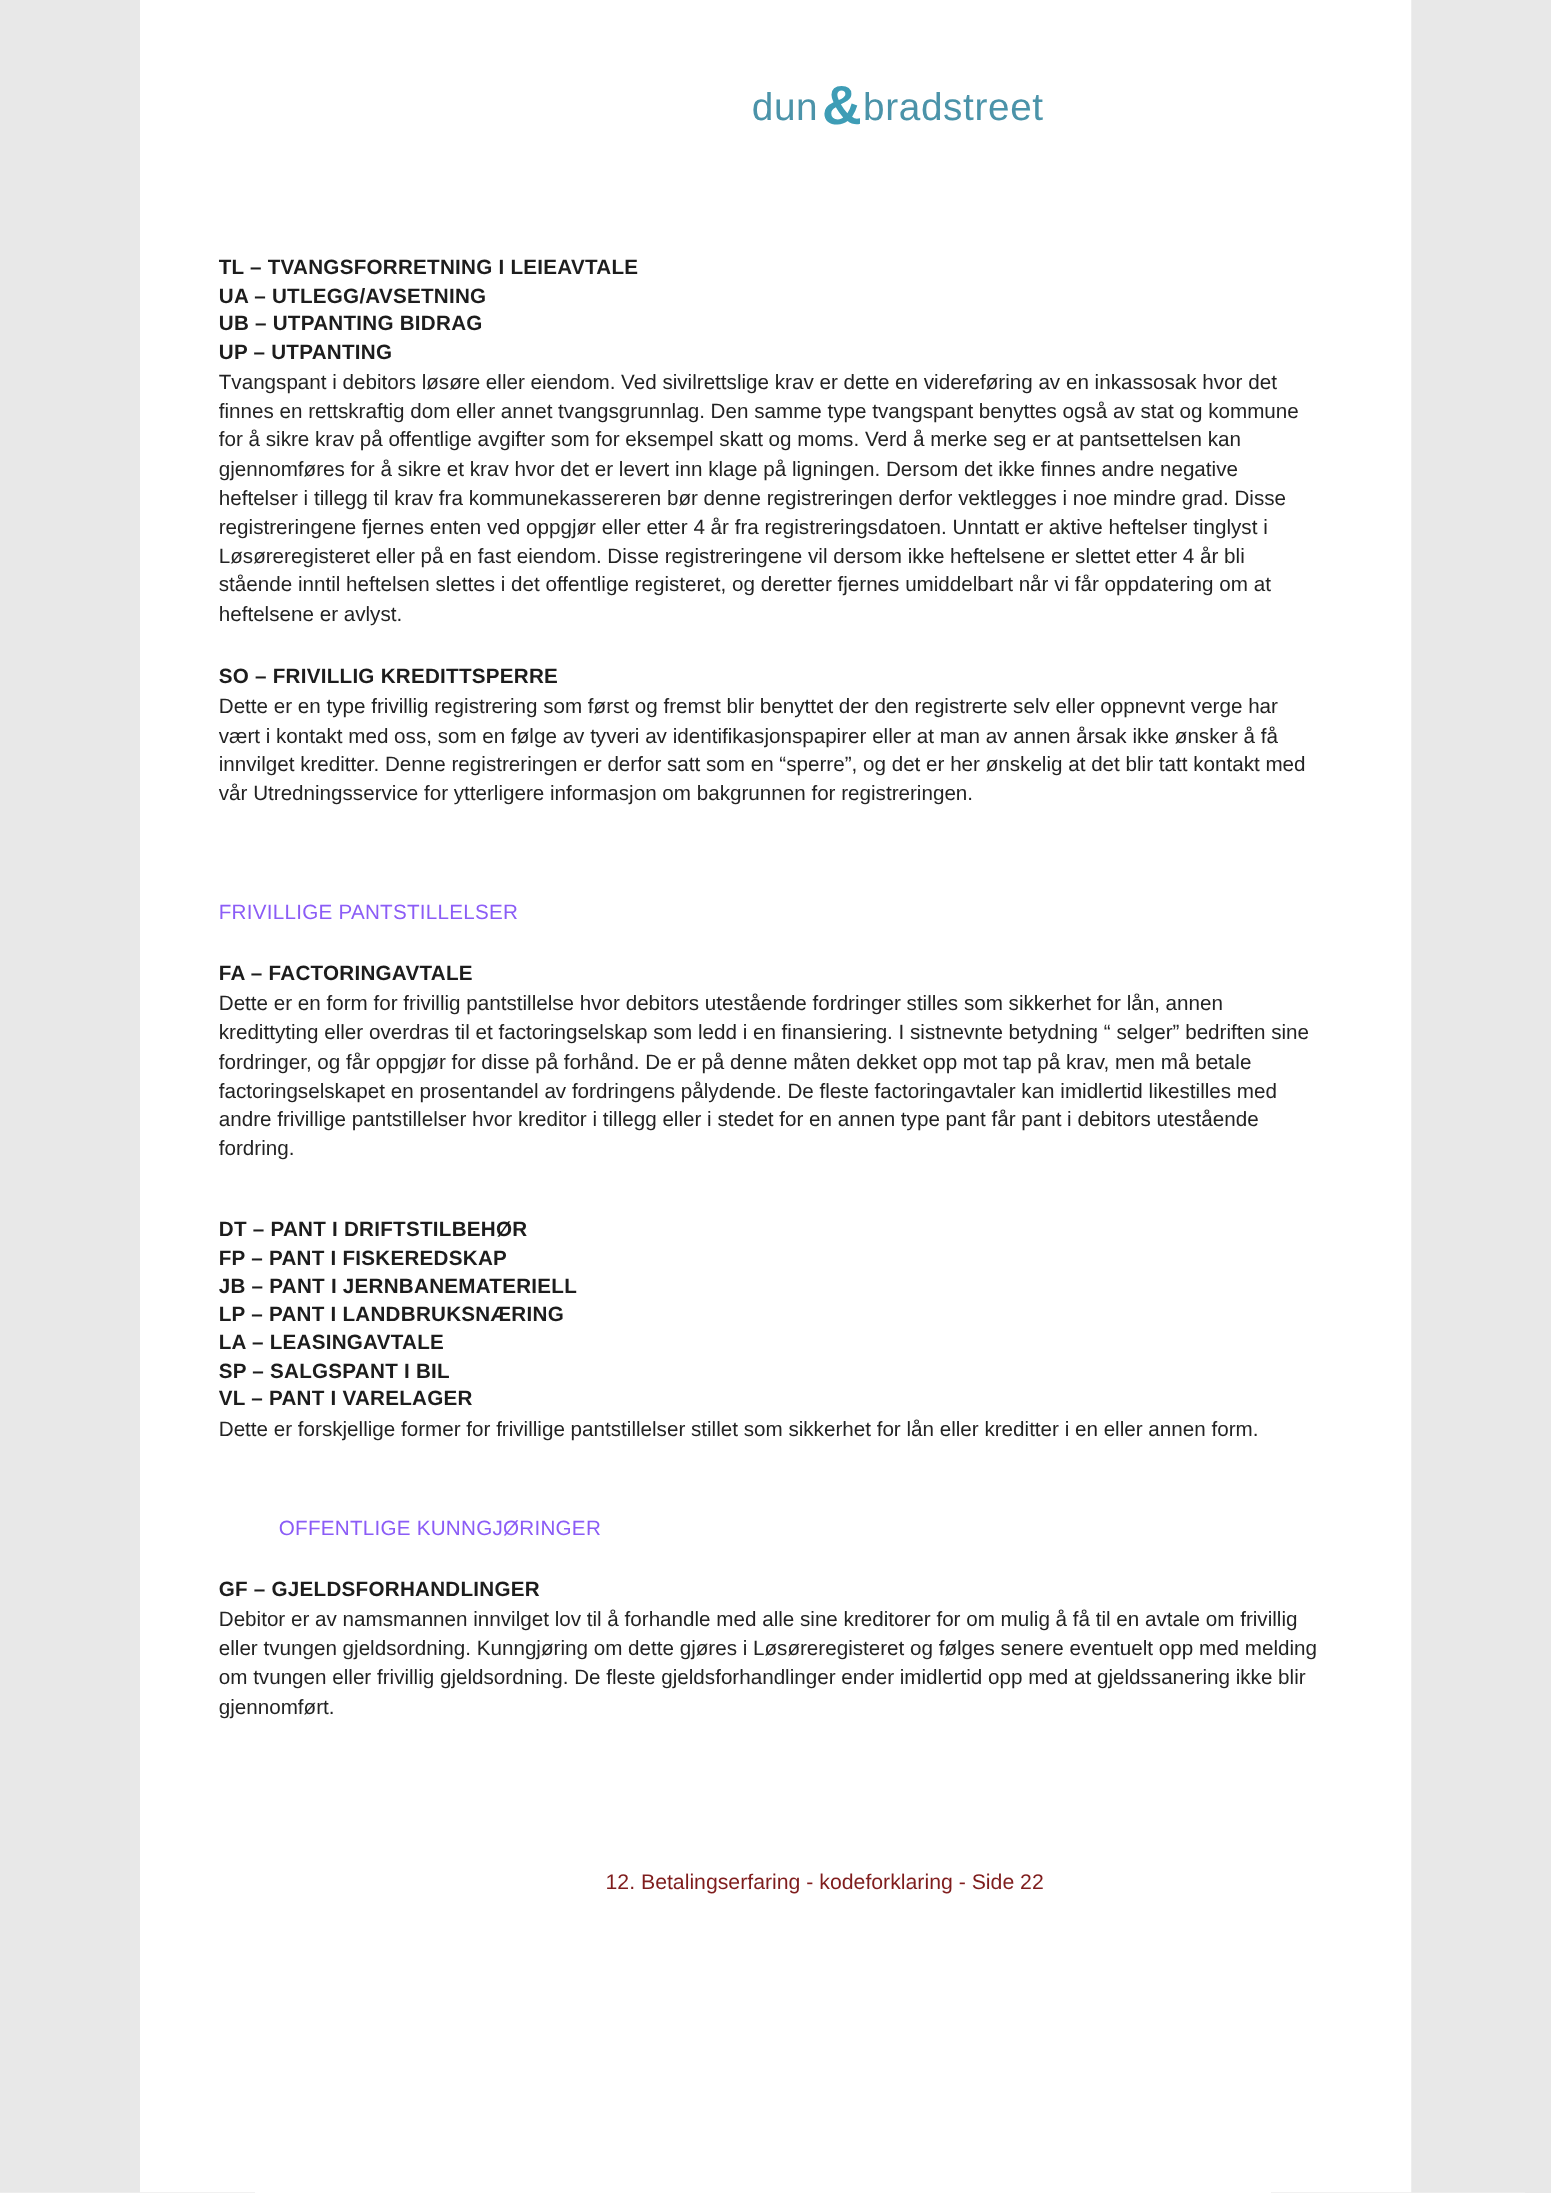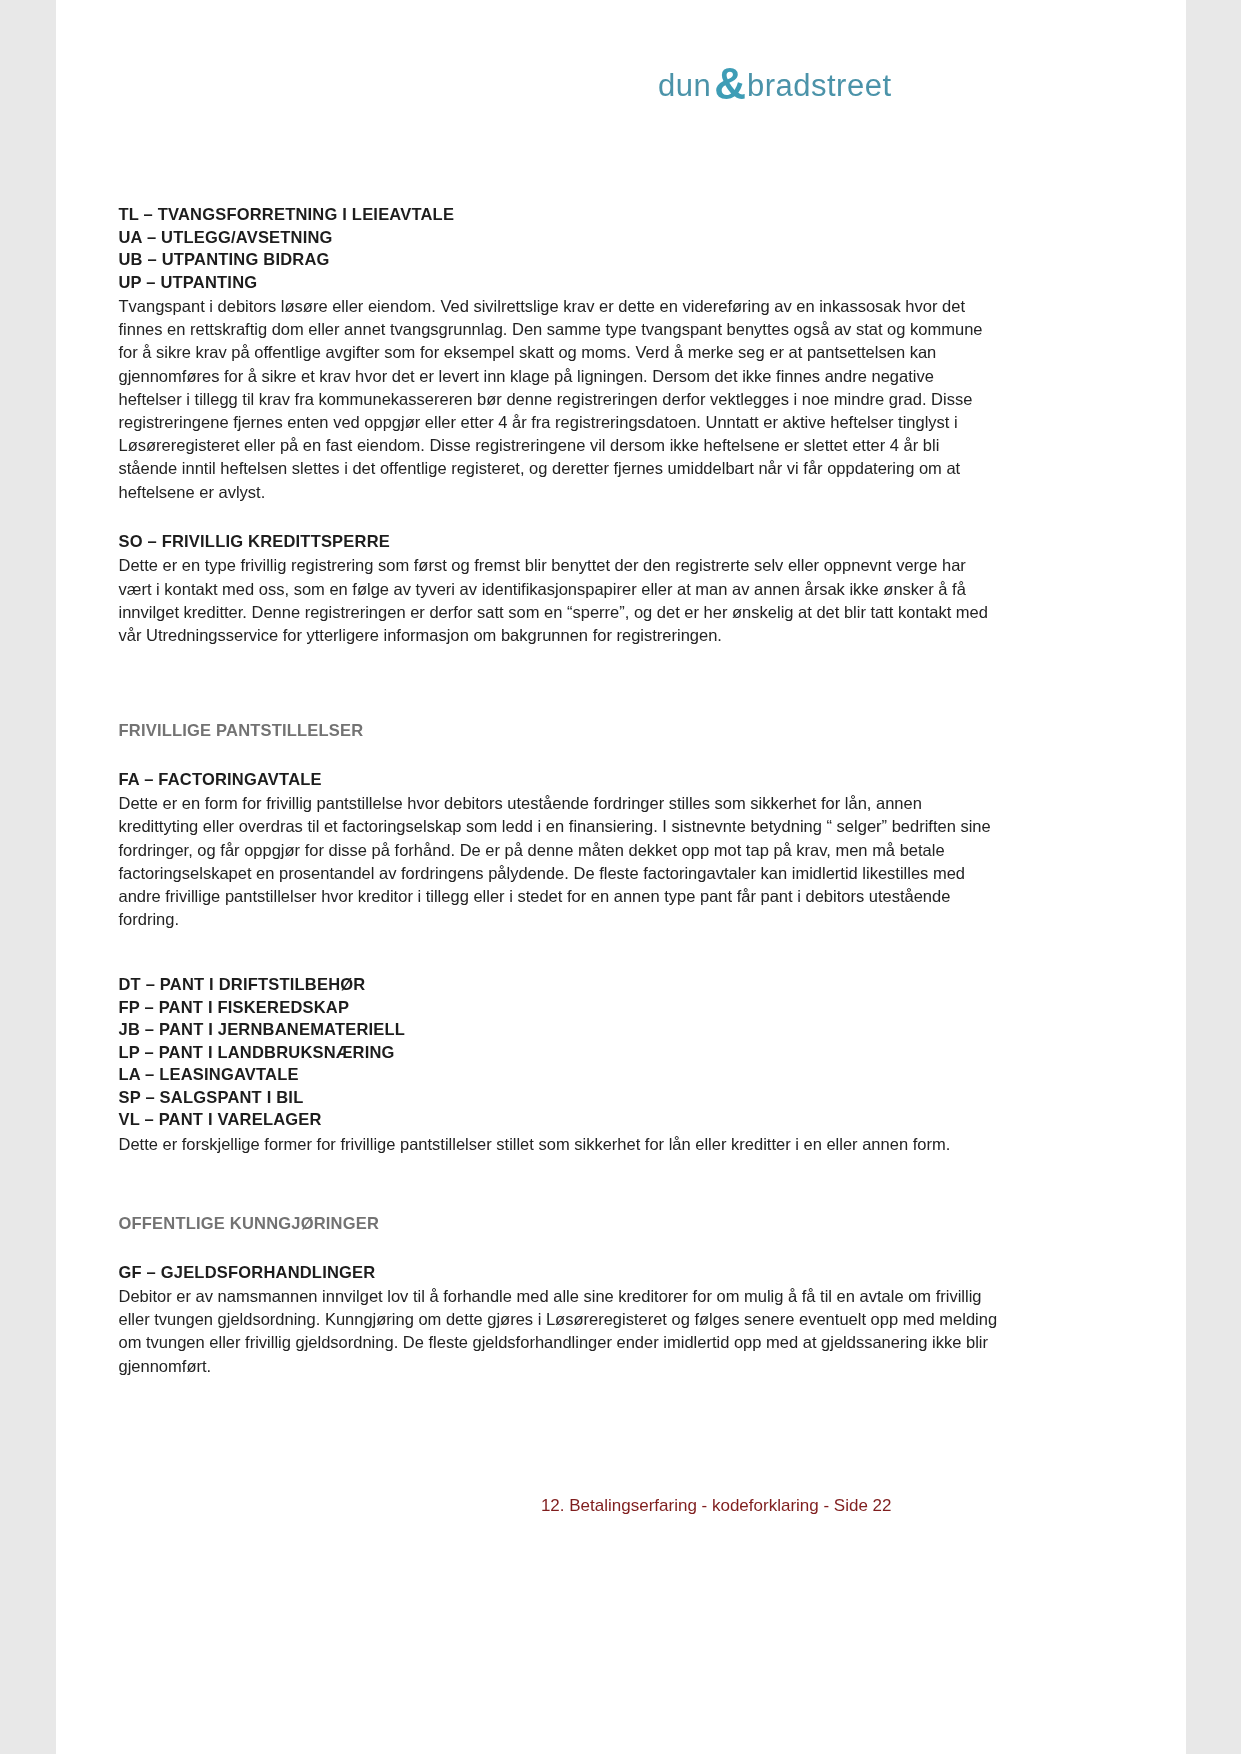--- a/index.html
+++ b/index.html
@@ -2,21 +2,21 @@
 <html><head>
 <meta charset="utf-8">
 <style>
   html, body {
     margin: 0;
     padding: 0;
     background: #e8e8e8;
   }
   .page {
     position: relative;
-    width: 1130px;
+    width: 1017px;
     height: 1754px;
     margin: 0 auto;
     background: #ffffff;
     overflow: hidden;
     font-family: "Liberation Sans", sans-serif;
     color: #232323;
   }
   
   .logo {
     position: absolute;
@@ -56,28 +56,28 @@
     letter-spacing: 0.2px;
   }
   .para {
     font-size: 16.5px;
     line-height: 23.2px;
     color: #232323;
     margin: 2px 0 0 0;
   }
   .section-title {
     font-size: 16.5px;
-    font-weight: 700;
-    color: #737373;
+    font-weight: 400;
+    color: #8b5cf6;
     letter-spacing: 0.2px;
     line-height: 22.5px;
   }
   .gap-sm   { margin-top: 26px; }
   .gap-md   { margin-top: 42px; }
-  .gap-lg   { margin-top: 56px; }
+  .gap-lg   { margin-top: 56px; margin-left: 48px; }
   .gap-xl   { margin-top: 72px; }
   
   .footer {
     position: absolute;
     top: 1496px;
     right: 294px;
     font-size: 17px;
     color: #7f1d1d;
   }
 </style>

